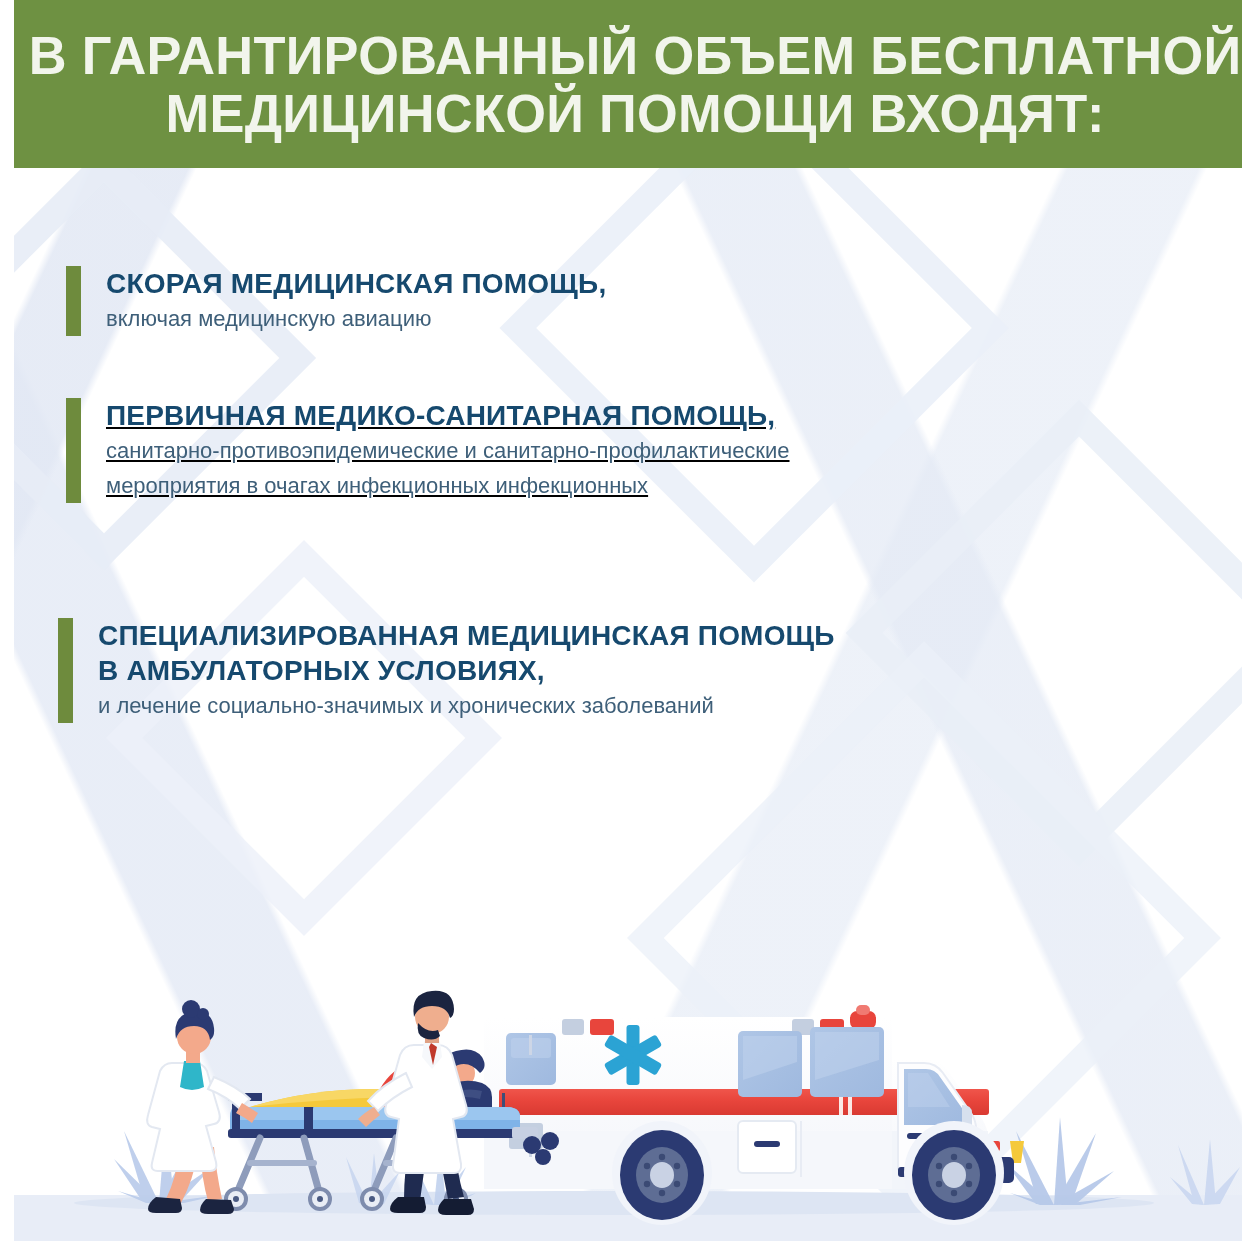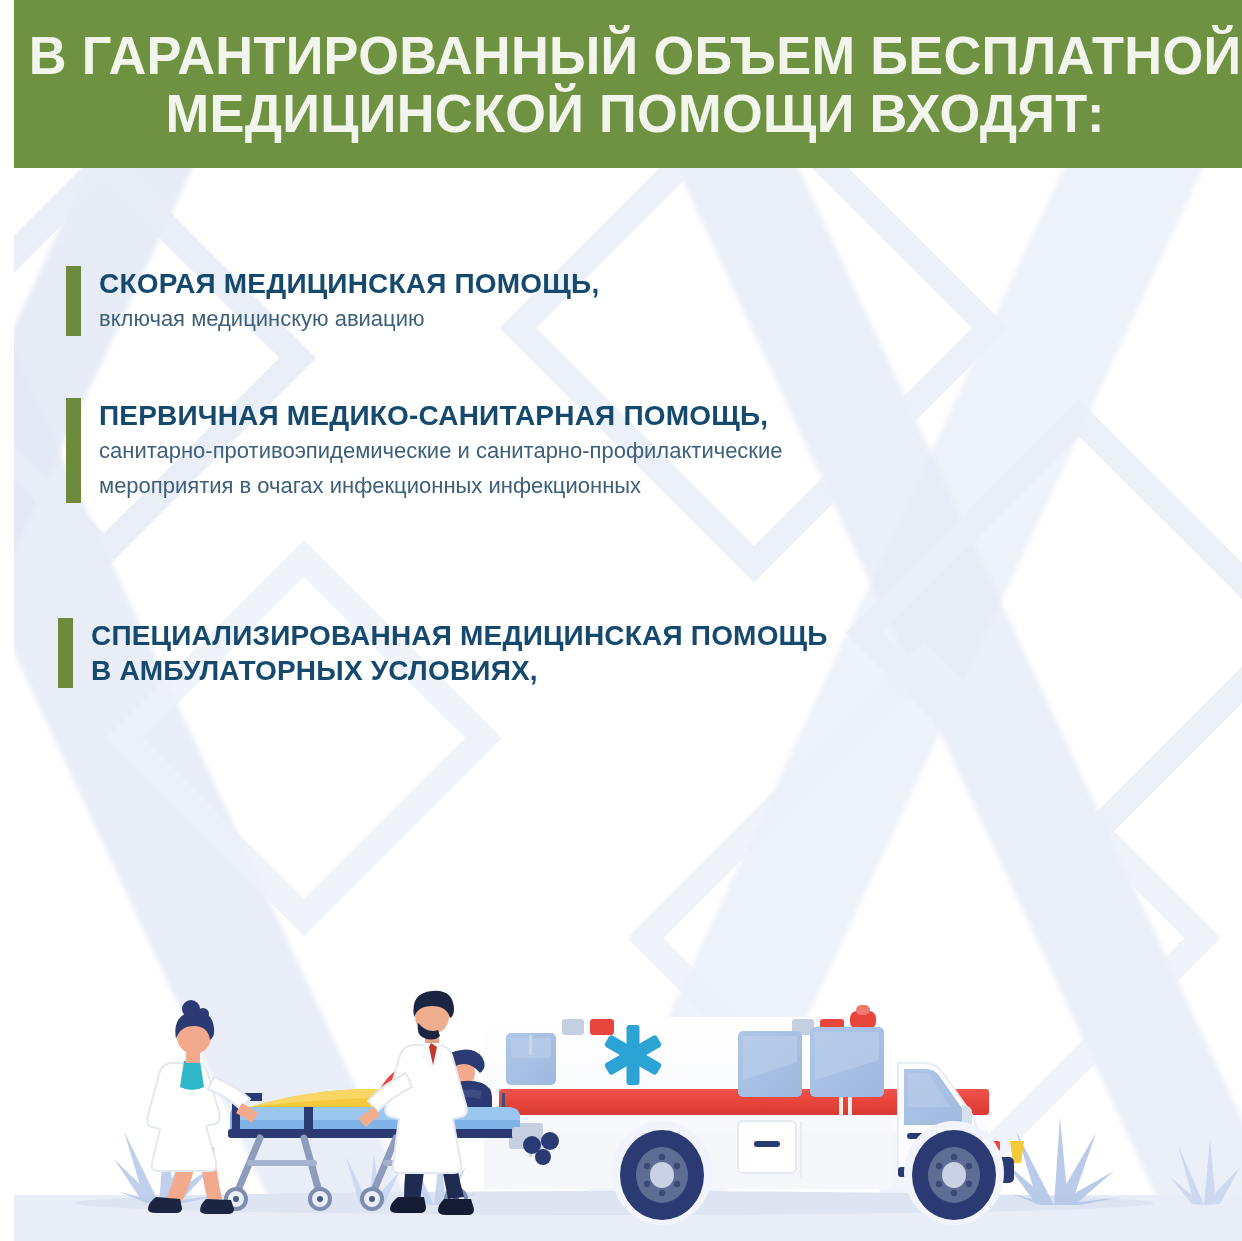--- a/index.html
+++ b/index.html
@@ -74,20 +74,21 @@
   .content {
     position: absolute;
     left: 0; top: 168px;
     width: 1242px;
     z-index: 4;
   }
   .bullet {
     position: absolute;
     display: flex;
     align-items: stretch;
+    gap: 7px;
   }
   .bullet-bar {
     width: 15px;
     background: #6E8B3D;
     flex: 0 0 15px;
     margin-right: 18px;
   }
   .bullet-body { padding-top: 0; }
 
   .bullet-title {
@@ -103,21 +104,21 @@
   .bullet-sub {
     color: #3E5F79;
     font-family: "Liberation Sans", "DejaVu Sans", sans-serif;
     font-weight: 400;
     font-size: 22px;
     line-height: 35px;
     white-space: nowrap;
   }
 
   #bullet-1 { left: 52px; top: 98px; }
-  #bullet-2 { left: 52px; top: 230px; }
+  #bullet-2 { left: 52px; top: 230px; text-decoration: underline; }
   #bullet-3 { left: 44px; top: 450px; }
 
   
   .illustration {
     position: absolute;
     left: 0; bottom: 0;
     width: 1242px; height: 260px;
     z-index: 3;
   }
   .illustration svg { display: block; width: 1242px; height: 260px; }
@@ -157,20 +158,21 @@
         <div class="bullet-sub">санитарно-противоэпидемические и санитарно-профилактические</div>
         <div class="bullet-sub">мероприятия в очагах инфекционных инфекционных</div>
       </div>
     </div>
 
     <div class="bullet" id="bullet-3">
       <div class="bullet-bar"></div>
       <div class="bullet-body">
         <div class="bullet-title">СПЕЦИАЛИЗИРОВАННАЯ МЕДИЦИНСКАЯ ПОМОЩЬ</div>
         <div class="bullet-title">В АМБУЛАТОРНЫХ УСЛОВИЯХ,</div>
+        <div class="bullet-sub">и лечение социально-значимых и хронических заболеваний</div>
       </div>
     </div>
 
   </div>
 
   <div class="illustration">
     <svg viewBox="0 0 1242 260" xmlns="http://www.w3.org/2000/svg">
       <defs>
         <linearGradient id="stripeGrad" x1="0" y1="0" x2="0" y2="1">
           <stop offset="0%" stop-color="#F0554B"></stop>

